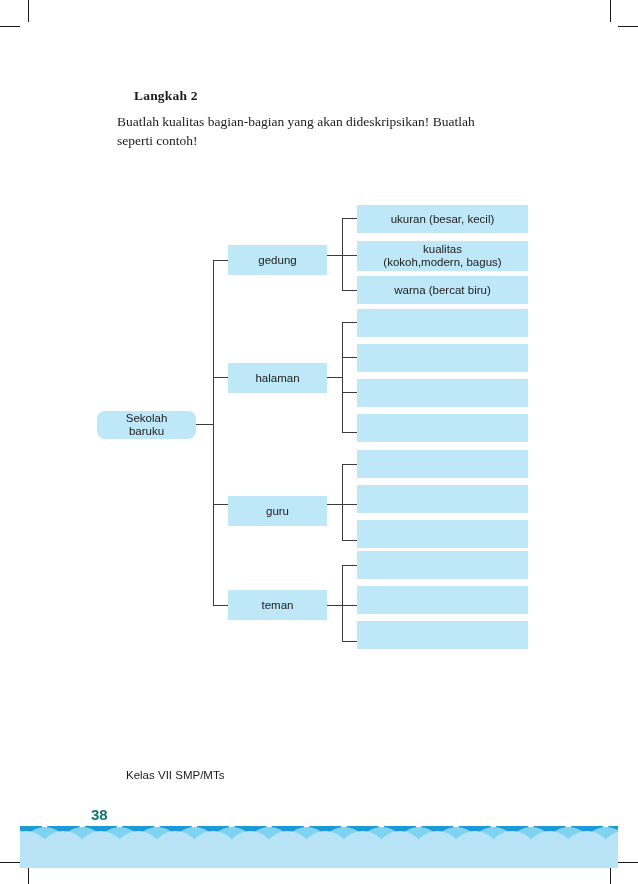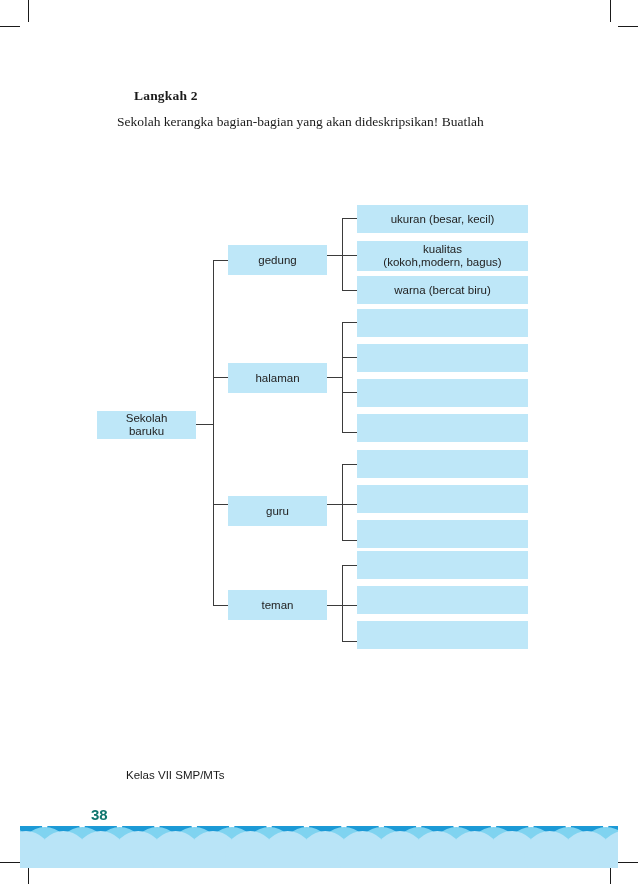--- a/index.html
+++ b/index.html
@@ -122,26 +122,27 @@
   <div class="crop h" style="left:0; top:26px;"></div>
   <div class="crop v" style="left:610px; top:0;"></div>
   <div class="crop h" style="left:618px; top:26px;"></div>
   <div class="crop h" style="left:0; top:862px;"></div>
   <div class="crop v" style="left:28px; top:862px;"></div>
   <div class="crop h" style="left:618px; top:862px;"></div>
   <div class="crop v" style="left:610px; top:862px;"></div>
 
   <div class="step-title">Langkah 2</div>
   <div class="step-body">
-    <span>Sekolah kerangka bagian-bagian yang akan dideskripsikan! Buatlah</span>
+    <span>Buatlah kualitas bagian-bagian yang akan dideskripsikan! Buatlah</span>
+    <span class="lastline">seperti contoh!</span>
   </div>
 
   <div id="diagram">
 
-    <div class="node root" style="top:411px;">Sekolah baruku</div>
+    <div class="node root" style="top:411px;border-radius:8px;">Sekolah baruku</div>
 
     <div class="ln h" style="left:196px; top:424px; width:18px;"></div>
 
     <div class="ln v" style="left:213px; top:260px; height:346px;"></div>
     <div class="ln h" style="left:213px; top:260px; width:15px;"></div>
     <div class="ln h" style="left:213px; top:377px; width:15px;"></div>
     <div class="ln h" style="left:213px; top:504px; width:15px;"></div>
     <div class="ln h" style="left:213px; top:605px; width:15px;"></div>
 
     <div class="node lvl1" style="top:245px;">gedung</div>

